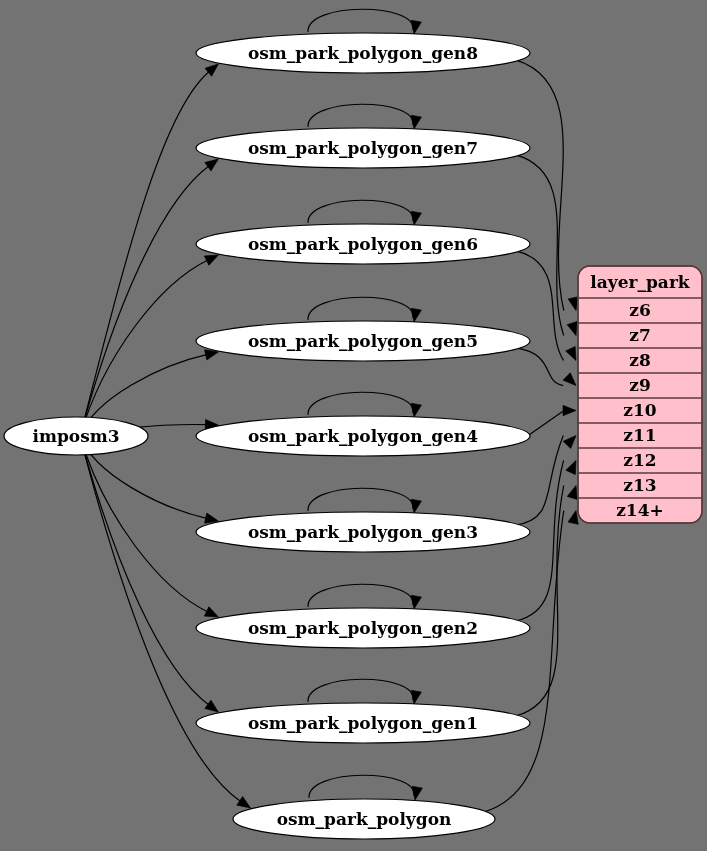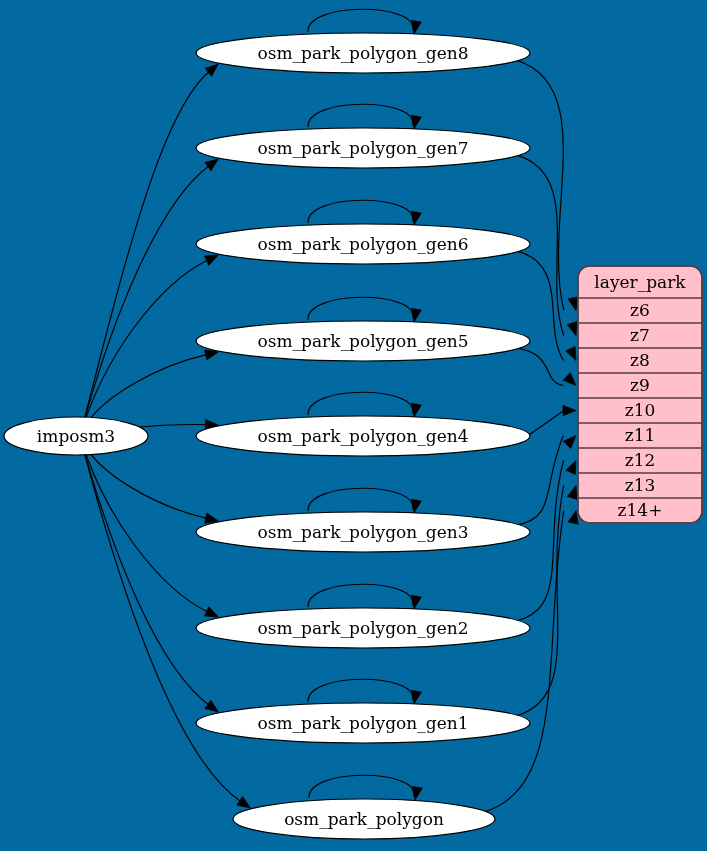--- a/index.html
+++ b/index.html
@@ -4,23 +4,24 @@
 <style>
   html, body {
     margin: 0;
     padding: 0;
     background: #ffffff;
   }
   #graph-root {
     position: relative;
     width: 707px;
     height: 851px;
-    background: #0369a1;
+    background: #737373;
     font-family: "DejaVu Serif", "Liberation Serif", serif;
     overflow: hidden;
+    font-weight: bold;
   }
   svg.graph-canvas {
     display: block;
     width: 707px;
     height: 851px;
   }
   .node-ellipse {
     fill: #ffffff;
     stroke: #000000;
     stroke-width: 1.2;

